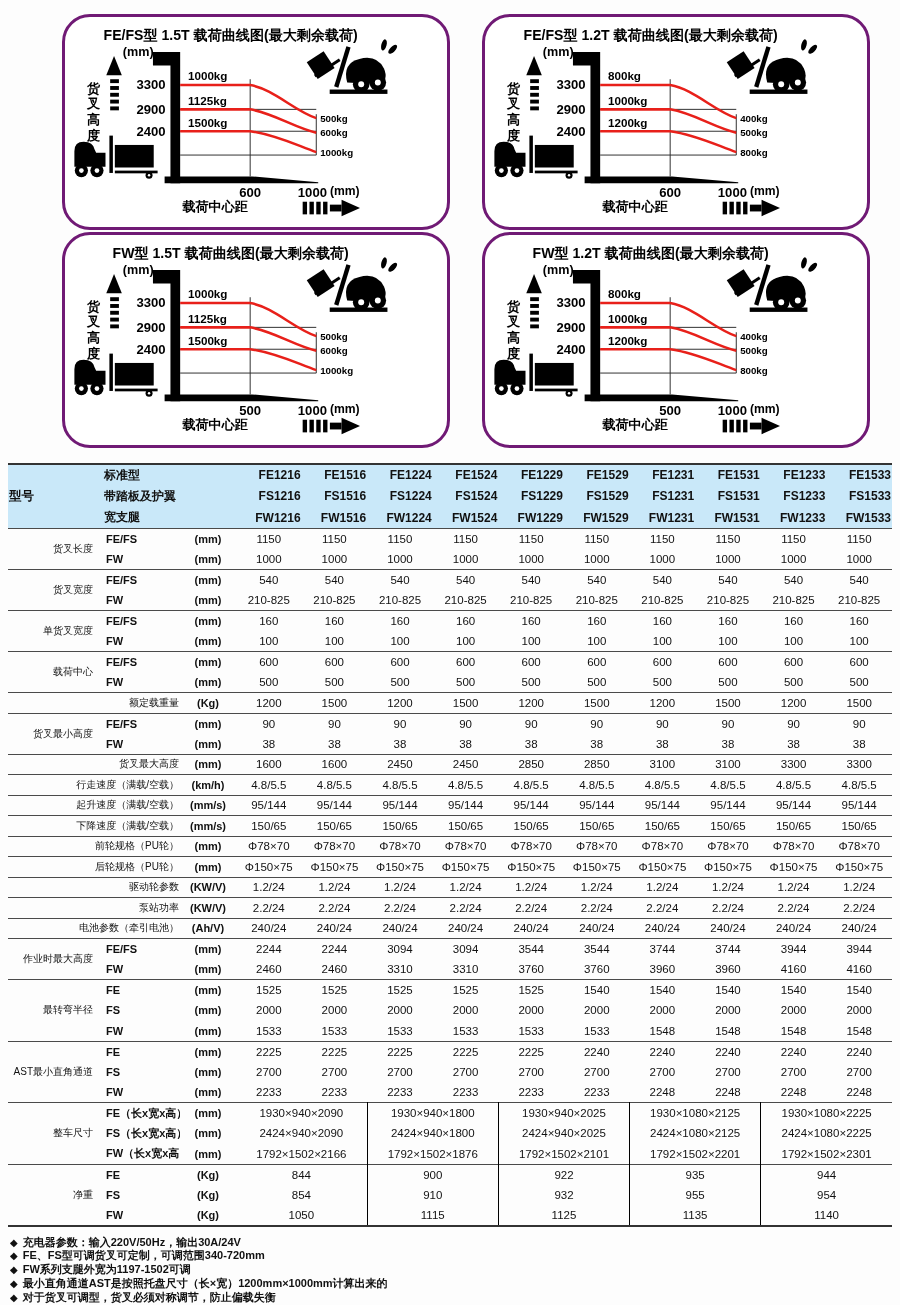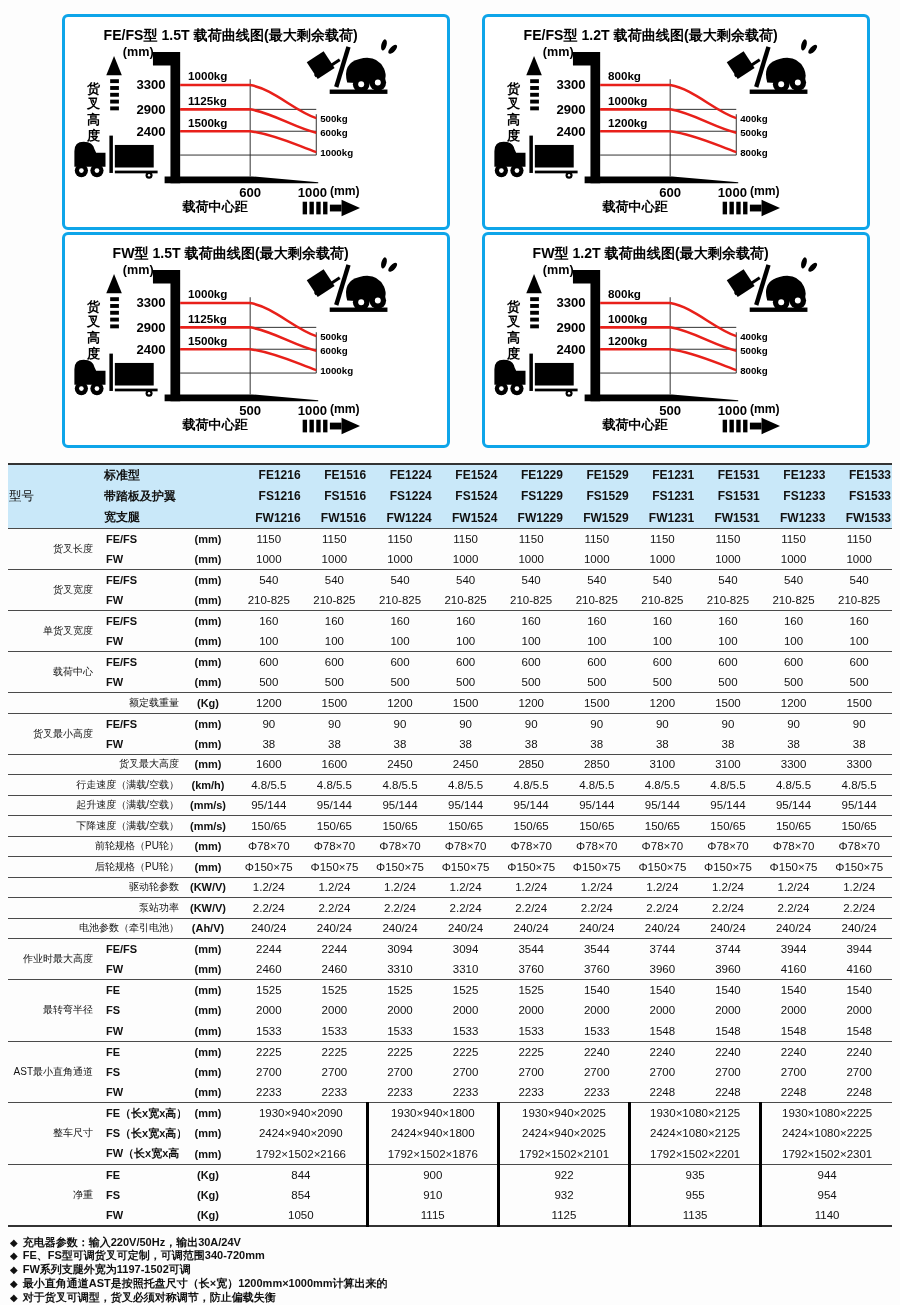--- a/index.html
+++ b/index.html
@@ -1,40 +1,40 @@
 <!DOCTYPE html>
 <html><head>
 <meta charset="utf-8">
 <style>
   html,body{margin:0;padding:0;background:#fff;}
   .page{width:900px;height:1305px;background:#fdfdfd;position:relative;overflow:hidden;
         font-family:"Liberation Sans","DejaVu Sans",sans-serif;color:#111;}
   
   .charts-grid{display:grid;grid-template-columns:388px 388px;column-gap:32px;row-gap:2px;
                padding:14px 0 0 62px;}
-  .chart-box{margin:0;width:388px;height:216px;border:3px solid #0ea5e9;border-radius:6px;
+  .chart-box{margin:0;width:388px;height:216px;border:3px solid #701a75;border-radius:28px;
              box-sizing:border-box;background:#fff;overflow:hidden;}
   .chart-box svg{width:100%;height:100%;display:block;}
   svg text{font-family:"Liberation Sans","DejaVu Sans",sans-serif;fill:#000;}
   
   #spec-table{border-collapse:collapse;table-layout:fixed;width:884px;margin:15px 8px 0;
               border-bottom:2px solid #333;}
   #spec-table td,#spec-table th{padding:0 1px;text-align:center;vertical-align:middle;
               font-size:11.5px;font-weight:400;color:#111;overflow:hidden;white-space:nowrap;}
   #spec-table thead{background:#c9e8f9;border-top:2px solid #333;border-bottom:1px solid #4a4a4a;}
   #spec-table thead tr{height:21.5px;}
   #spec-table tbody{border-top:1px solid #4a4a4a;}
   #spec-table tbody tr{height:20.5px;}
-  #spec-table .corner{text-align:left;font-weight:400;font-size:12.5px;}
+  #spec-table .corner{text-align:left;font-weight:700;font-size:12.5px;}
   #spec-table .variant{text-align:left;padding-left:10px;font-weight:700;font-size:12px;}
   #spec-table .model{font-weight:700;font-size:12px;text-align:right;}
   #spec-table .label{text-align:right;padding-left:5px;font-weight:400;font-size:10px;}
   #spec-table .sub{text-align:left;padding-left:12px;font-weight:700;font-size:11px;}
   #spec-table .unit{font-weight:700;font-size:11px;}
-  #spec-table td.merged{border-left:3px solid #000000;}
+  #spec-table td.merged{border-left:1px solid #000000;}
   #spec-table td.m0{border-left:none;}
   
   .footnotes{list-style:none;margin:9px 0 0 10px;padding:0;}
   .footnotes li{display:flex;align-items:baseline;font-size:11px;font-weight:700;
                 line-height:13.8px;color:#111;}
   .footnotes .bullet{margin-right:5px;font-size:10px;}
 </style>
 </head>
 <body>
 

